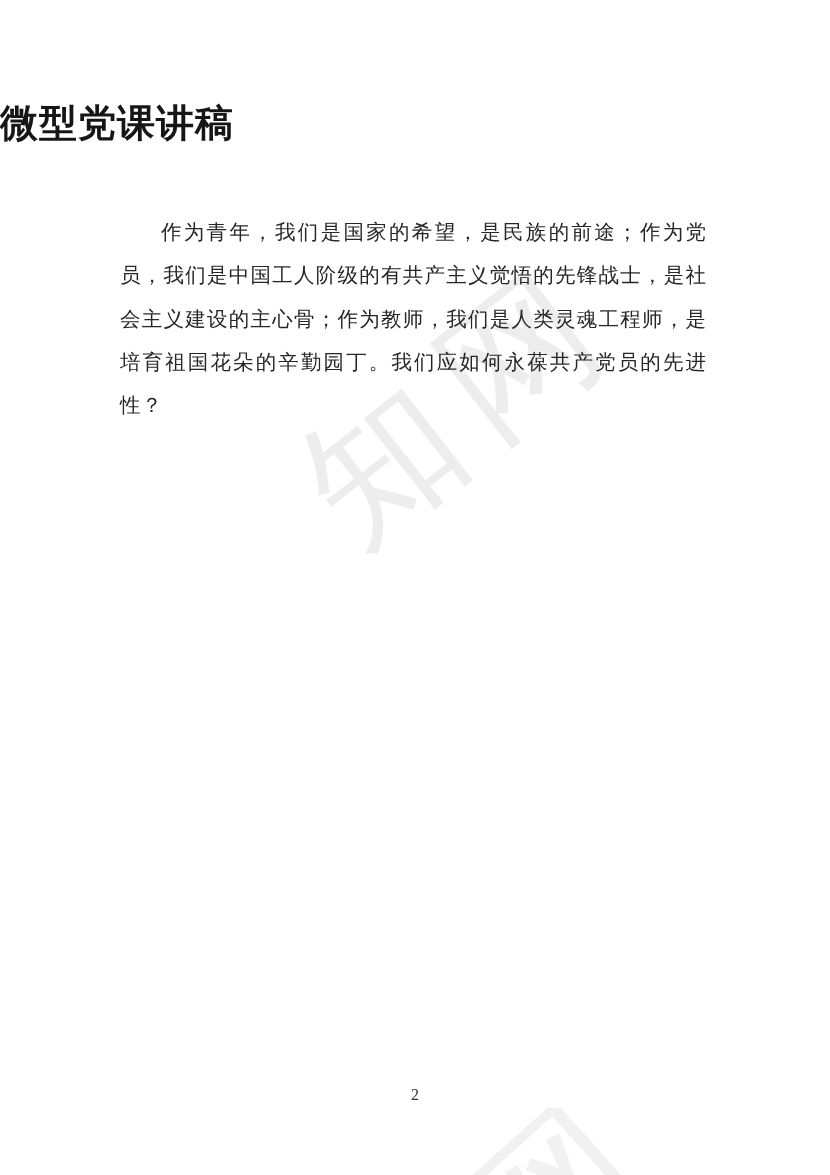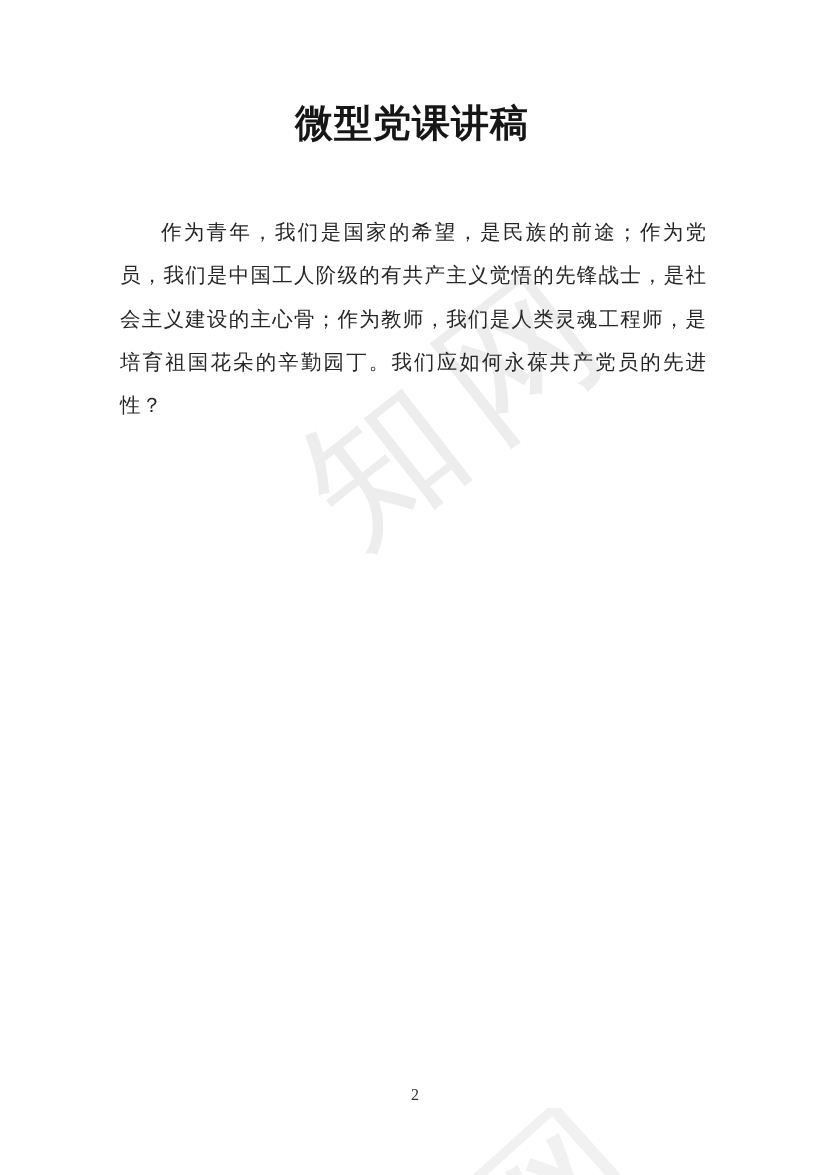--- a/index.html
+++ b/index.html
@@ -16,21 +16,20 @@
     overflow: hidden;
     font-family: "Liberation Serif", "DejaVu Serif", serif;
   }
   
   .title {
     position: absolute;
     top: 98px;
     left: 0;
     right: 6px;
     margin: 0;
-    text-align: center;
     font-size: 38px;
     font-weight: 700;
     letter-spacing: 1px;
     color: #161616;
     z-index: 2;
   }
   
   .body-text {
     position: absolute;
     top: 211px;

